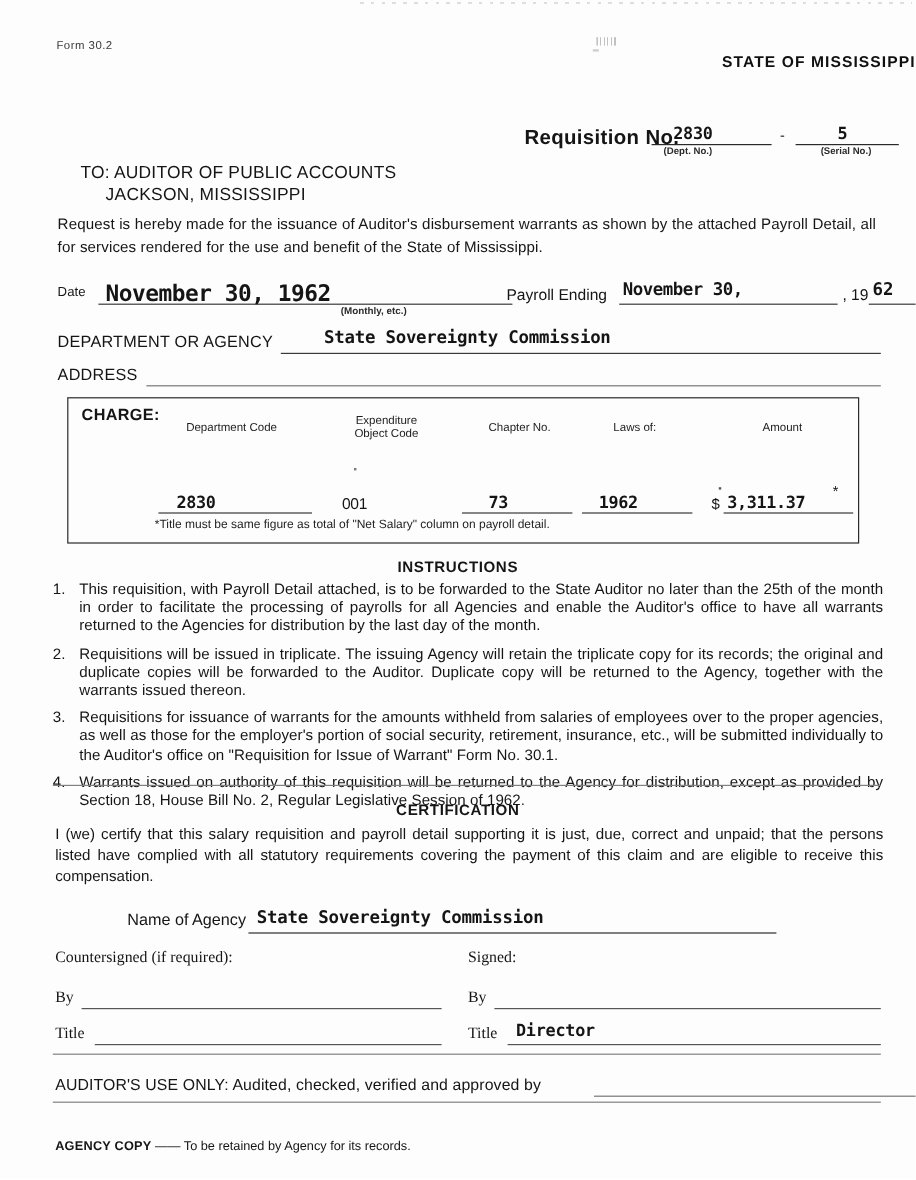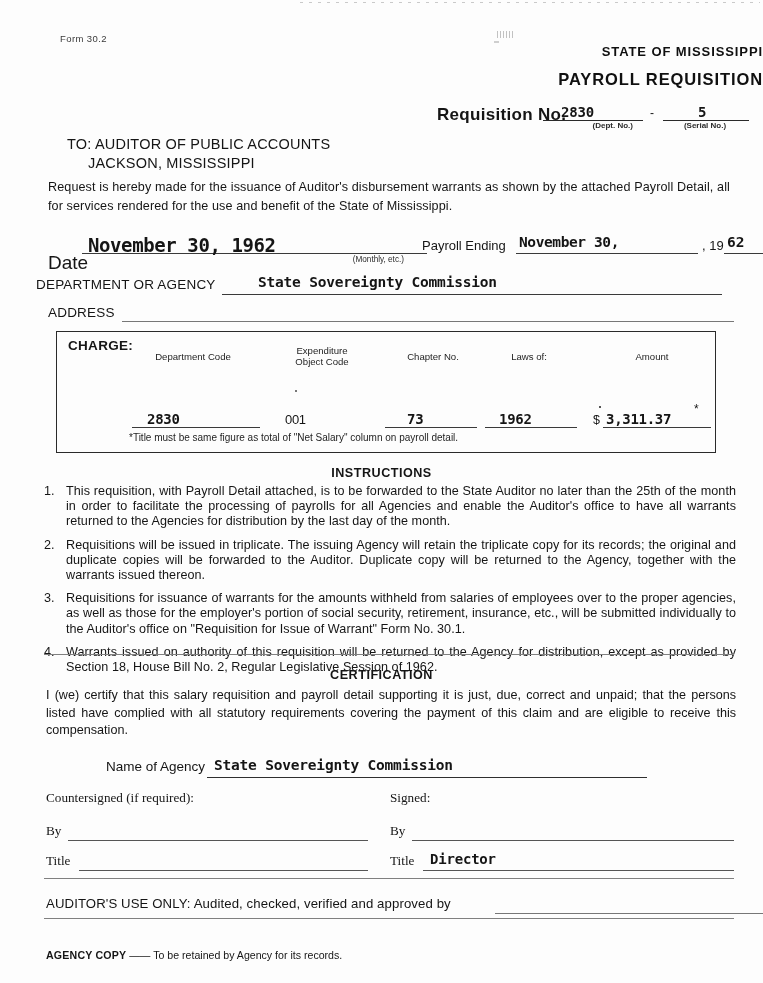--- a/index.html
+++ b/index.html
@@ -43,21 +43,21 @@
   .scan-smudge2 {
     position: absolute;
     left: 494px; top: 41px;
     width: 5px; height: 2px;
     background: #a9a9a9;
     opacity: .55;
   }
 
   .form-no {
     position: absolute;
-    left: 60px; top: 33px;
+    left: 47px; top: 33px;
     font-size: 9.5px;
     letter-spacing: .4px;
     color: #3a3a3a;
   }
 
   .title1, .title2 {
     position: absolute;
     left: 0; width: 763px;
     text-align: right;
     font-weight: bold;
@@ -116,21 +116,21 @@
   .req-val-b {
     position: absolute;
     left: 261px; top: 1px;
     font-family: "DejaVu Sans Mono", monospace;
     font-size: 14px;
     font-weight: bold;
   }
   .req-sub-a {
     position: absolute;
     left: 116px; top: 18px;
-    width: 80px; text-align: right;
+    width: 80px; text-align: left;
     font-size: 8px; font-weight: bold;
     color: #2b2b2b;
   }
   .req-sub-b {
     position: absolute;
     left: 228px; top: 18px;
     width: 80px; text-align: center;
     font-size: 8px; font-weight: bold;
     color: #2b2b2b;
   }
@@ -154,34 +154,34 @@
     left: 48px; top: 178px;
     width: 682px;
     font-size: 12.6px;
     line-height: 18.5px;
     text-align: justify;
     letter-spacing: .1px;
   }
 
   
   .date-row { position: absolute; left: 48px; top: 236px; width: 690px; height: 30px; }
-  .lbl-date { position: absolute; left: 0; top: 16px; font-size: 19px; }
+  .lbl-date { position: absolute; left: 0; top: 2px; font-size: 11px; }
   .line-date {
     position: absolute; left: 34px; top: 17px;
     width: 345px; height: 0; border-bottom: 1.1px solid #3a3a3a;
   }
   .val-date {
     position: absolute; left: 40px; top: -2px;
     font-family: "DejaVu Sans Mono", monospace;
     font-size: 19px; font-weight: bold; letter-spacing: -.4px;
   }
   .sub-monthly {
     position: absolute; left: 236px; top: 19px;
-    width: 120px; text-align: right;
-    font-size: 8.2px; font-weight: normal; color: #2b2b2b;
+    width: 120px; text-align: left;
+    font-size: 8.2px; font-weight: bold; color: #2b2b2b;
   }
   .lbl-pe { position: absolute; left: 374px; top: 2px; font-size: 13px; }
   .line-pe {
     position: absolute; left: 468px; top: 17px;
     width: 182px; height: 0; border-bottom: 1.1px solid #3a3a3a;
   }
   .val-pe {
     position: absolute; left: 471px; top: -2px;
     font-family: "DejaVu Sans Mono", monospace;
     font-size: 14.5px; font-weight: bold; letter-spacing: -.4px;
@@ -191,21 +191,21 @@
     position: absolute; left: 676px; top: 17px;
     width: 40px; height: 0; border-bottom: 1.1px solid #3a3a3a;
   }
   .val-yr {
     position: absolute; left: 679px; top: -2px;
     font-family: "DejaVu Sans Mono", monospace;
     font-size: 14.5px; font-weight: bold;
   }
 
   
-  .dept-row { position: absolute; left: 36px; top: 276px; width: 690px; height: 24px; }
+  .dept-row { position: absolute; left: 48px; top: 276px; width: 690px; height: 24px; }
   .lbl-dept { position: absolute; left: 0; top: 1px; font-size: 13.5px; letter-spacing: .2px; }
   .line-dept {
     position: absolute; left: 186px; top: 18px;
     width: 500px; height: 0; border-bottom: 1.1px solid #3a3a3a;
   }
   .val-dept {
     position: absolute; left: 222px; top: -2px;
     font-family: "DejaVu Sans Mono", monospace;
     font-size: 14.5px; font-weight: bold; letter-spacing: -.2px;
   }
@@ -363,21 +363,20 @@
 
 <div class="page">
 
   <div class="scan-edge-top"></div>
   <div class="scan-smudge"></div>
   <div class="scan-smudge2"></div>
 
   <div class="form-no">Form 30.2</div>
 
   <div class="title1">STATE OF MISSISSIPPI</div>
-  <div class="title2">PAYROLL REQUISITION</div>
 
   <div class="req-row">
     <span class="req-label">Requisition No.</span>
     <span class="req-line-a"></span>
     <span class="req-val-a">2830</span>
     <span class="req-sub-a">(Dept. No.)</span>
     <span class="req-dash">-</span>
     <span class="req-line-b"></span>
     <span class="req-val-b">5</span>
     <span class="req-sub-b">(Serial No.)</span>

